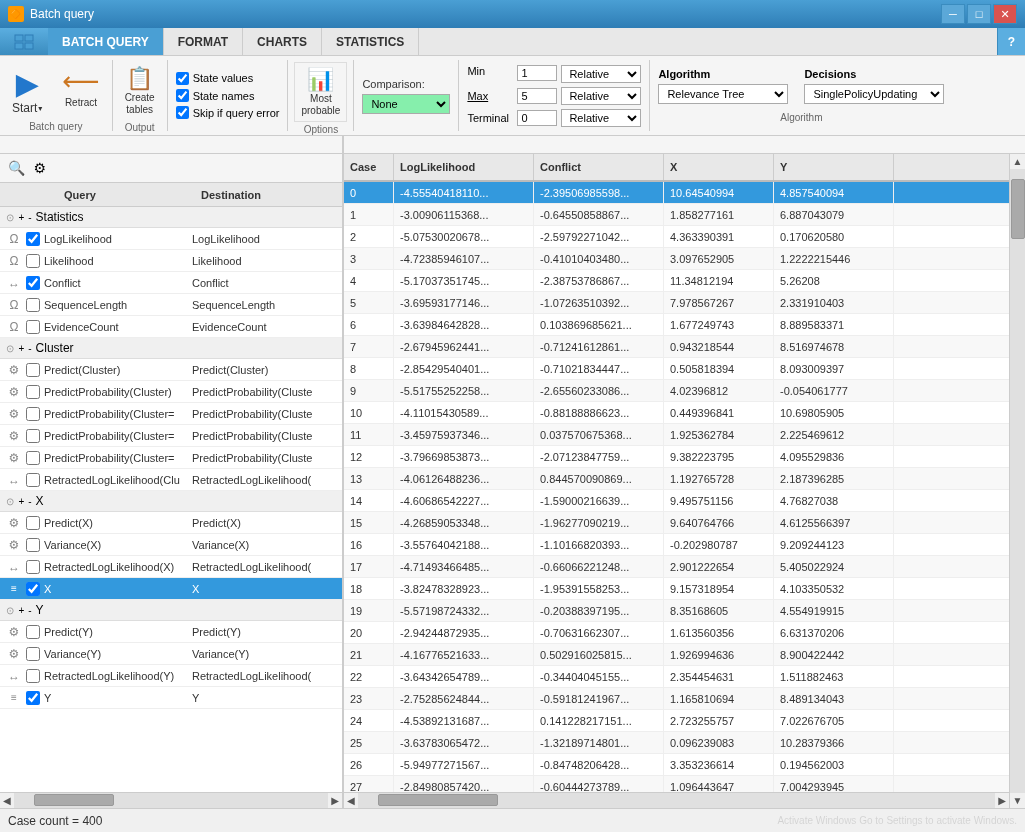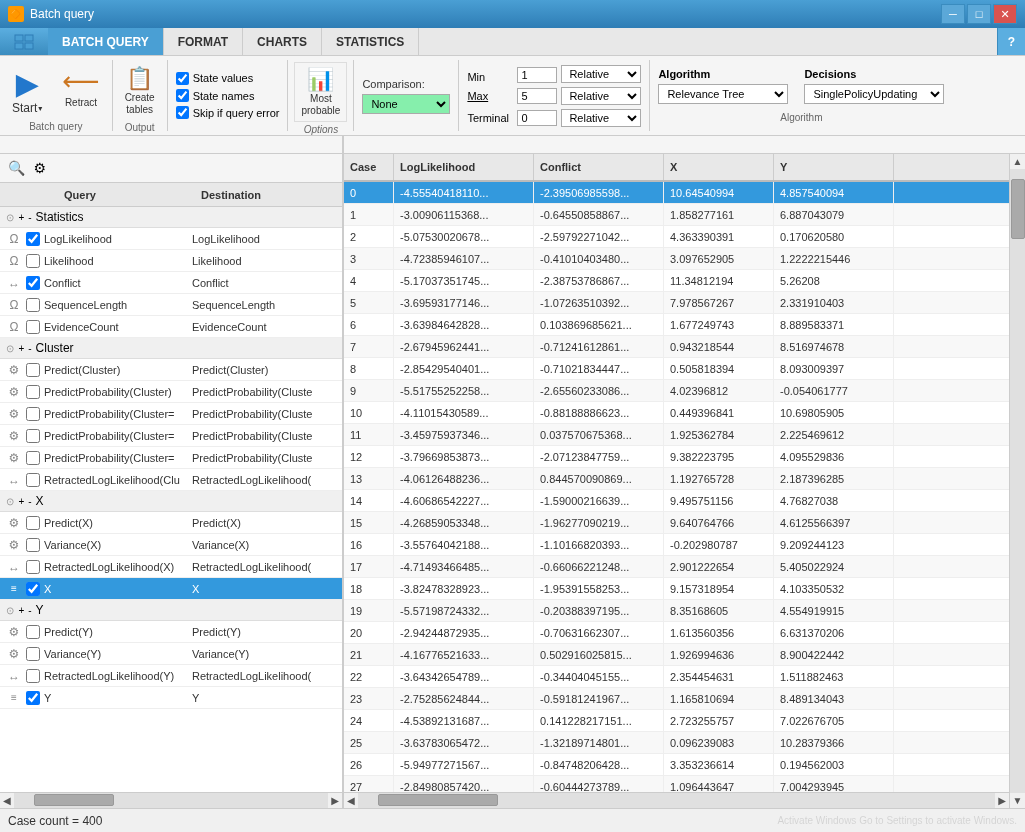--- a/index.html
+++ b/index.html
@@ -397,32 +397,32 @@
       <input type="checkbox" checked="" style="">
       <label style="font-size:11px;">Skip if query error</label>
     </div>
   </div>
 
   <div style="display:flex;flex-direction:column;align-items:center;padding:2px 6px;border-right:1px solid #ccc;">
     <div class="most-probable-btn">
       <div style="font-size:22px;color:#2277cc;">📊</div>
       <div style="font-size:10px;color:#333;text-align:center;line-height:1.2;">Most<br>probable</div>
     </div>
-    <div style="font-size:10px;color:#666;margin-top:2px;font-style:italic;">Options</div>
+    <div style="font-size:10px;color:#666;margin-top:2px;">Options</div>
   </div>
 
   <div style="display:flex;flex-direction:column;justify-content:center;padding:0 8px;border-right:1px solid #ccc;gap:4px;">
     <div style="font-size:11px;color:#333;">Comparison:</div>
     <select class="comparison-select">
       <option>None</option>
     </select>
   </div>
 
   <div style="display:flex;flex-direction:column;justify-content:center;padding:0 8px;border-right:1px solid #ccc;gap:4px;">
-    <div style="display:flex;align-items:flex-end;gap:4px;">
+    <div style="display:flex;align-items:flex-start;gap:4px;">
       <span style="font-size:11px;width:46px;">Min</span>
       <input type="text" class="temporal-input" value="1" style="">
       <select class="temporal-dropdown">
         <option>Relative</option>
       </select>
     </div>
     <div style="display:flex;align-items:center;gap:4px;">
       <span style="font-size:11px;width:46px;text-decoration:underline;">Max</span>
       <input type="text" class="temporal-input" value="5" style="">
       <select class="temporal-dropdown">

